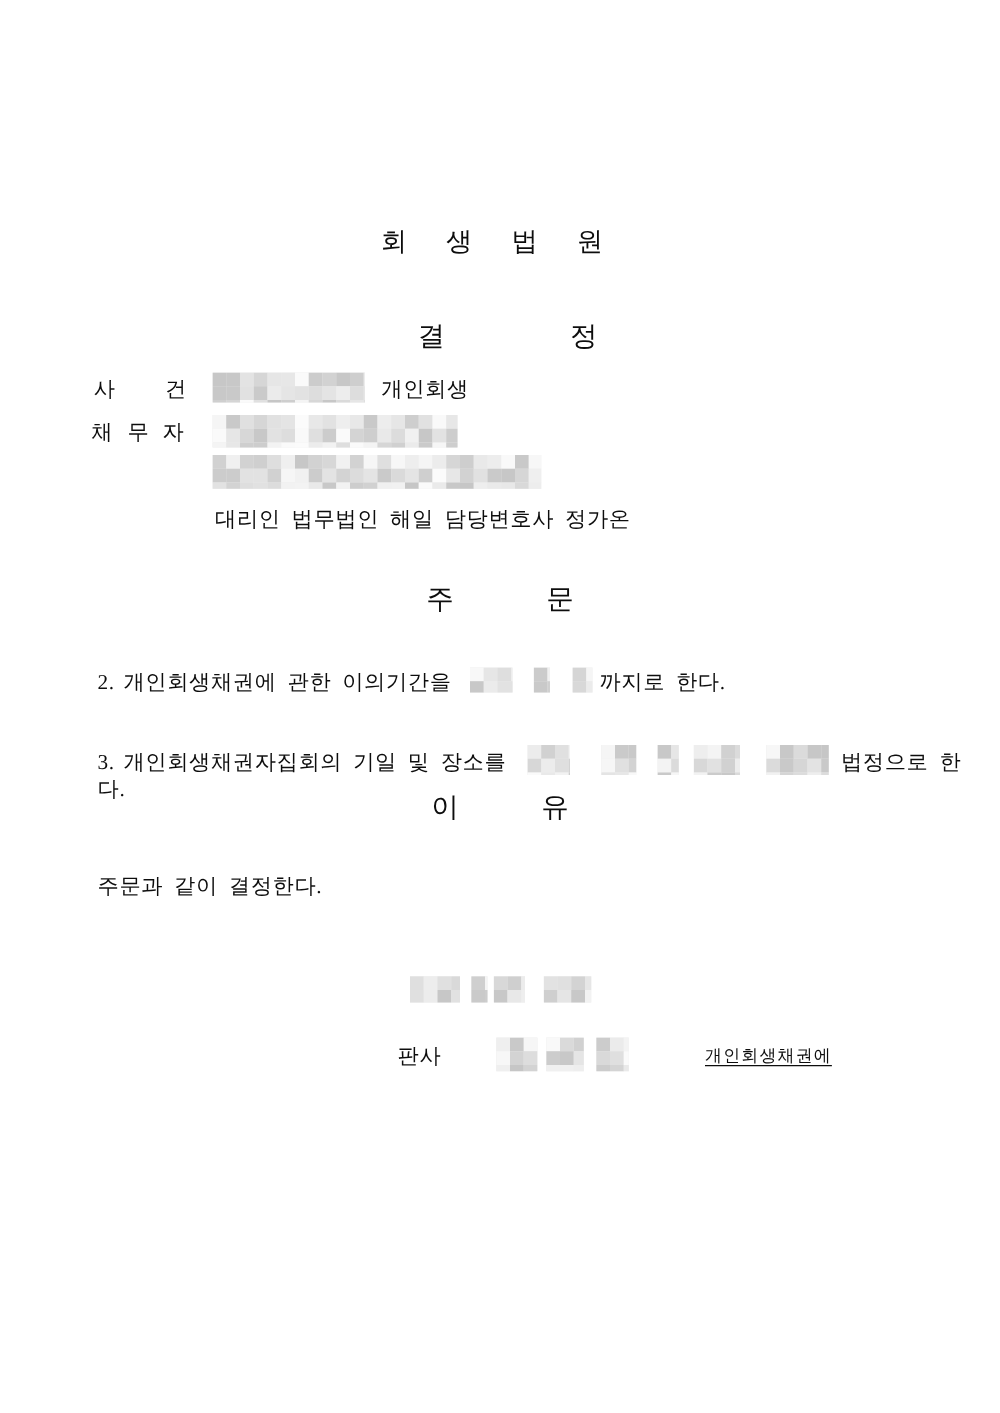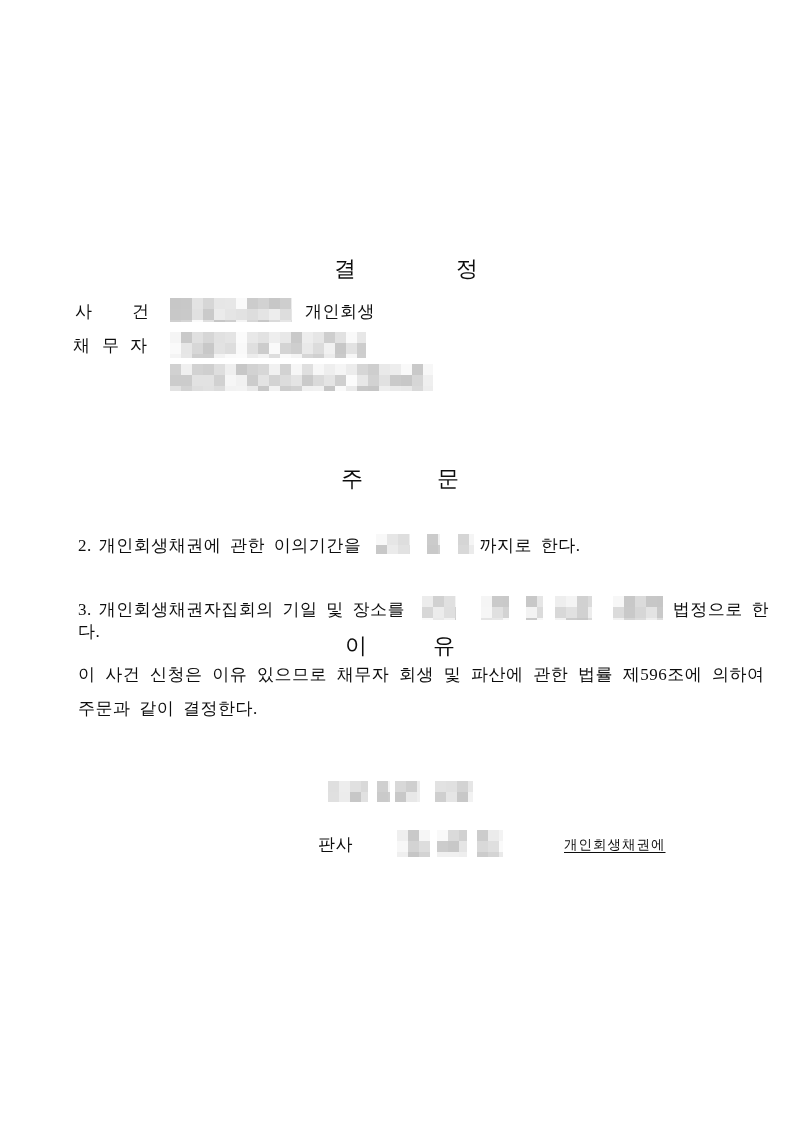--- a/index.html
+++ b/index.html
@@ -43,20 +43,21 @@
     text-decoration: underline;
     text-underline-offset: 3px;
   }
 </style>
 </head>
 <body>
 
 <div id="paper">
 
 
+  <div class="court-title h1 fg">회 생 법 원</div>
 
   <span class="at h2 fg" style="left:334px; top:254px;">결</span>
   <span class="at h2 fg" style="left:456px; top:254px;">정</span>
 
   <span class="at t fg" style="left:75px;  top:301px;">사</span>
   <span class="at t fg" style="left:132px; top:301px;">건</span>
   <span class="mosaic fg" style="left:170px; top:298px; width:122px; height:24px;">
       <i style="left: 0px; top: 0px; width: 11px; height: 11px; background: rgb(199, 199, 199);"></i>
       <i style="left: 11px; top: 0px; width: 11px; height: 11px; background: rgb(200, 200, 200);"></i>
       <i style="left: 22px; top: 0px; width: 11px; height: 11px; background: rgb(227, 227, 227);"></i>
@@ -224,20 +225,21 @@
       <i style="left: 176px; top: 22px; width: 11px; height: 11px; background: rgb(234, 234, 234);"></i>
       <i style="left: 187px; top: 22px; width: 11px; height: 11px; background: rgb(200, 200, 200);"></i>
       <i style="left: 198px; top: 22px; width: 11px; height: 11px; background: rgb(198, 198, 198);"></i>
       <i style="left: 209px; top: 22px; width: 11px; height: 11px; background: rgb(238, 238, 238);"></i>
       <i style="left: 220px; top: 22px; width: 11px; height: 11px; background: rgb(234, 234, 234);"></i>
       <i style="left: 231px; top: 22px; width: 11px; height: 11px; background: rgb(232, 232, 232);"></i>
       <i style="left: 242px; top: 22px; width: 11px; height: 11px; background: rgb(217, 217, 217);"></i>
       <i style="left: 253px; top: 22px; width: 11px; height: 11px; background: rgb(237, 237, 237);"></i>
     </span>
 
+  <span class="at t fg" style="left:172px; top:405px;">대리인 법무법인 해일 담당변호사 정가온</span>
 
   <span class="at h2 fg" style="left:341px; top:464px;">주</span>
   <span class="at h2 fg" style="left:437px; top:464px;">문</span>
 
 
   <div class="line t fg" style="top:534px;">
     <span class="num">2.</span><span>개인회생채권에 관한 이의기간을</span>
     <span class="imos" style="width:34px; height:20px; margin-left:6px;"><i style="left: 0px; top: 0px; width: 11px; height: 11px; background: rgb(248, 248, 248);"></i><i style="left: 11px; top: 0px; width: 11px; height: 11px; background: rgb(230, 230, 230);"></i><i style="left: 22px; top: 0px; width: 11px; height: 11px; background: rgb(222, 222, 222);"></i><i style="left: 33px; top: 0px; width: 11px; height: 11px; background: rgb(238, 238, 238);"></i><i style="left: 0px; top: 11px; width: 11px; height: 11px; background: rgb(200, 200, 200);"></i><i style="left: 11px; top: 11px; width: 11px; height: 11px; background: rgb(235, 235, 235);"></i><i style="left: 22px; top: 11px; width: 11px; height: 11px; background: rgb(226, 226, 226);"></i><i style="left: 33px; top: 11px; width: 11px; height: 11px; background: rgb(224, 224, 224);"></i></span>
     <span class="imos" style="width:13px; height:20px; margin-left:8px;"><i style="left: 0px; top: 0px; width: 11px; height: 11px; background: rgb(203, 203, 203);"></i><i style="left: 11px; top: 0px; width: 11px; height: 11px; background: rgb(240, 240, 240);"></i><i style="left: 0px; top: 11px; width: 11px; height: 11px; background: rgb(201, 201, 201);"></i><i style="left: 11px; top: 11px; width: 11px; height: 11px; background: rgb(208, 208, 208);"></i></span>
     <span class="imos" style="width:16px; height:20px; margin-left:9px; margin-right:6px;"><i style="left: 0px; top: 0px; width: 11px; height: 11px; background: rgb(213, 213, 213);"></i><i style="left: 11px; top: 0px; width: 11px; height: 11px; background: rgb(245, 245, 245);"></i><i style="left: 0px; top: 11px; width: 11px; height: 11px; background: rgb(216, 216, 216);"></i><i style="left: 11px; top: 11px; width: 11px; height: 11px; background: rgb(235, 235, 235);"></i></span><span>까지로 한다.</span>
@@ -248,21 +250,20 @@
     <span class="imos" style="width:34px; height:24px; margin-left:8px; vertical-align:-5px;"><i style="left: 0px; top: 0px; width: 11px; height: 11px; background: rgb(236, 236, 236);"></i><i style="left: 11px; top: 0px; width: 11px; height: 11px; background: rgb(209, 209, 209);"></i><i style="left: 22px; top: 0px; width: 11px; height: 11px; background: rgb(224, 224, 224);"></i><i style="left: 33px; top: 0px; width: 11px; height: 11px; background: rgb(243, 243, 243);"></i><i style="left: 0px; top: 11px; width: 11px; height: 11px; background: rgb(215, 215, 215);"></i><i style="left: 11px; top: 11px; width: 11px; height: 11px; background: rgb(236, 236, 236);"></i><i style="left: 22px; top: 11px; width: 11px; height: 11px; background: rgb(223, 223, 223);"></i><i style="left: 33px; top: 11px; width: 11px; height: 11px; background: rgb(211, 211, 211);"></i><i style="left: 0px; top: 22px; width: 11px; height: 11px; background: rgb(250, 250, 250);"></i><i style="left: 11px; top: 22px; width: 11px; height: 11px; background: rgb(233, 233, 233);"></i><i style="left: 22px; top: 22px; width: 11px; height: 11px; background: rgb(242, 242, 242);"></i><i style="left: 33px; top: 22px; width: 11px; height: 11px; background: rgb(206, 206, 206);"></i></span>
     <span class="imos" style="width:28px; height:24px; margin-left:16px; vertical-align:-5px;"><i style="left: 0px; top: 0px; width: 11px; height: 11px; background: rgb(245, 245, 245);"></i><i style="left: 11px; top: 0px; width: 11px; height: 11px; background: rgb(202, 202, 202);"></i><i style="left: 22px; top: 0px; width: 11px; height: 11px; background: rgb(201, 201, 201);"></i><i style="left: 0px; top: 11px; width: 11px; height: 11px; background: rgb(246, 246, 246);"></i><i style="left: 11px; top: 11px; width: 11px; height: 11px; background: rgb(224, 224, 224);"></i><i style="left: 22px; top: 11px; width: 11px; height: 11px; background: rgb(211, 211, 211);"></i><i style="left: 0px; top: 22px; width: 11px; height: 11px; background: rgb(228, 228, 228);"></i><i style="left: 11px; top: 22px; width: 11px; height: 11px; background: rgb(231, 231, 231);"></i><i style="left: 22px; top: 22px; width: 11px; height: 11px; background: rgb(248, 248, 248);"></i></span>
     <span class="imos" style="width:17px; height:24px; margin-left:9px; vertical-align:-5px;"><i style="left: 0px; top: 0px; width: 11px; height: 11px; background: rgb(200, 200, 200);"></i><i style="left: 11px; top: 0px; width: 11px; height: 11px; background: rgb(230, 230, 230);"></i><i style="left: 0px; top: 11px; width: 11px; height: 11px; background: rgb(243, 243, 243);"></i><i style="left: 11px; top: 11px; width: 11px; height: 11px; background: rgb(219, 219, 219);"></i><i style="left: 0px; top: 22px; width: 11px; height: 11px; background: rgb(201, 201, 201);"></i><i style="left: 11px; top: 22px; width: 11px; height: 11px; background: rgb(246, 246, 246);"></i></span>
     <span class="imos" style="width:37px; height:24px; margin-left:3px; vertical-align:-5px;"><i style="left: 0px; top: 0px; width: 11px; height: 11px; background: rgb(238, 238, 238);"></i><i style="left: 11px; top: 0px; width: 11px; height: 11px; background: rgb(244, 244, 244);"></i><i style="left: 22px; top: 0px; width: 11px; height: 11px; background: rgb(209, 209, 209);"></i><i style="left: 33px; top: 0px; width: 11px; height: 11px; background: rgb(219, 219, 219);"></i><i style="left: 0px; top: 11px; width: 11px; height: 11px; background: rgb(216, 216, 216);"></i><i style="left: 11px; top: 11px; width: 11px; height: 11px; background: rgb(225, 225, 225);"></i><i style="left: 22px; top: 11px; width: 11px; height: 11px; background: rgb(209, 209, 209);"></i><i style="left: 33px; top: 11px; width: 11px; height: 11px; background: rgb(237, 237, 237);"></i><i style="left: 0px; top: 22px; width: 11px; height: 11px; background: rgb(242, 242, 242);"></i><i style="left: 11px; top: 22px; width: 11px; height: 11px; background: rgb(203, 203, 203);"></i><i style="left: 22px; top: 22px; width: 11px; height: 11px; background: rgb(200, 200, 200);"></i><i style="left: 33px; top: 22px; width: 11px; height: 11px; background: rgb(218, 218, 218);"></i></span>
     <span class="imos" style="width:50px; height:24px; margin-left:12px; margin-right:10px; vertical-align:-5px;"><i style="left: 0px; top: 0px; width: 11px; height: 11px; background: rgb(247, 247, 247);"></i><i style="left: 11px; top: 0px; width: 11px; height: 11px; background: rgb(200, 200, 200);"></i><i style="left: 22px; top: 0px; width: 11px; height: 11px; background: rgb(219, 219, 219);"></i><i style="left: 33px; top: 0px; width: 11px; height: 11px; background: rgb(199, 199, 199);"></i><i style="left: 44px; top: 0px; width: 11px; height: 11px; background: rgb(198, 198, 198);"></i><i style="left: 0px; top: 11px; width: 11px; height: 11px; background: rgb(219, 219, 219);"></i><i style="left: 11px; top: 11px; width: 11px; height: 11px; background: rgb(201, 201, 201);"></i><i style="left: 22px; top: 11px; width: 11px; height: 11px; background: rgb(214, 214, 214);"></i><i style="left: 33px; top: 11px; width: 11px; height: 11px; background: rgb(227, 227, 227);"></i><i style="left: 44px; top: 11px; width: 11px; height: 11px; background: rgb(201, 201, 201);"></i><i style="left: 0px; top: 22px; width: 11px; height: 11px; background: rgb(241, 241, 241);"></i><i style="left: 11px; top: 22px; width: 11px; height: 11px; background: rgb(213, 213, 213);"></i><i style="left: 22px; top: 22px; width: 11px; height: 11px; background: rgb(220, 220, 220);"></i><i style="left: 33px; top: 22px; width: 11px; height: 11px; background: rgb(238, 238, 238);"></i><i style="left: 44px; top: 22px; width: 11px; height: 11px; background: rgb(220, 220, 220);"></i></span><span>법정으로 한다.</span>
   </div>
 
   <span class="at h2 fg" style="left:345px; top:631px;">이</span>
   <span class="at h2 fg" style="left:433px; top:631px;">유</span>
 
-  <div class="line t wsp fg" style="top:664px;">이 사건 신청은 이유 있으므로 채무자 회생 및 파산에 관한 법률 제596조에 의하여</div>
   <div class="line t fg" style="top:698px;">주문과 같이 결정한다.</div>
 
   <span class="mosaic fg" style="left:328px; top:781px; width:40px; height:21px;">
       <i style="left: 0px; top: 0px; width: 11px; height: 11px; background: rgb(223, 223, 223);"></i>
       <i style="left: 11px; top: 0px; width: 11px; height: 11px; background: rgb(237, 237, 237);"></i>
       <i style="left: 22px; top: 0px; width: 11px; height: 11px; background: rgb(224, 224, 224);"></i>
       <i style="left: 33px; top: 0px; width: 11px; height: 11px; background: rgb(217, 217, 217);"></i>
       <i style="left: 0px; top: 11px; width: 11px; height: 11px; background: rgb(224, 224, 224);"></i>
       <i style="left: 11px; top: 11px; width: 11px; height: 11px; background: rgb(236, 236, 236);"></i>
       <i style="left: 22px; top: 11px; width: 11px; height: 11px; background: rgb(199, 199, 199);"></i>

